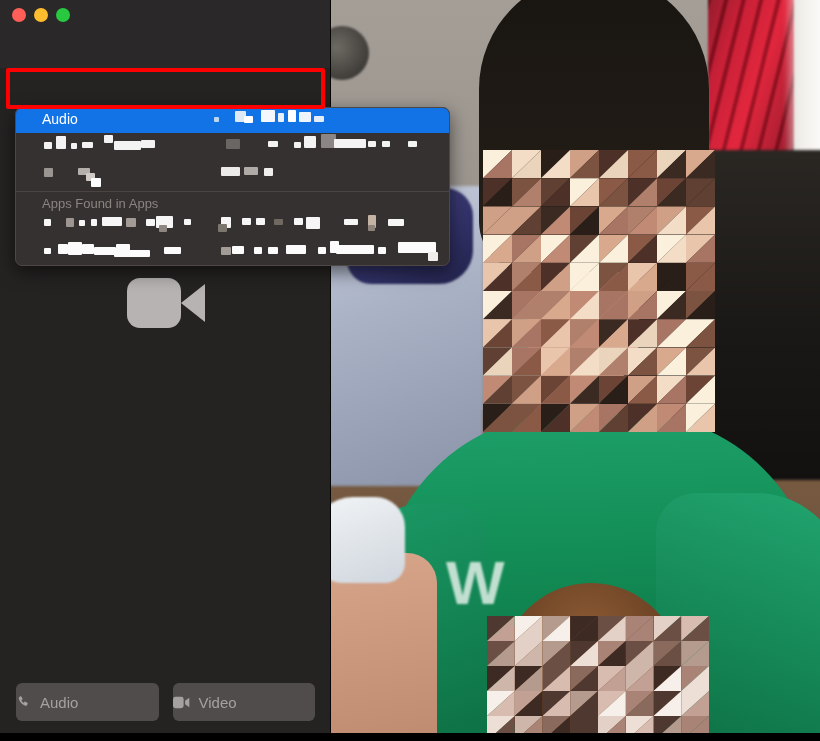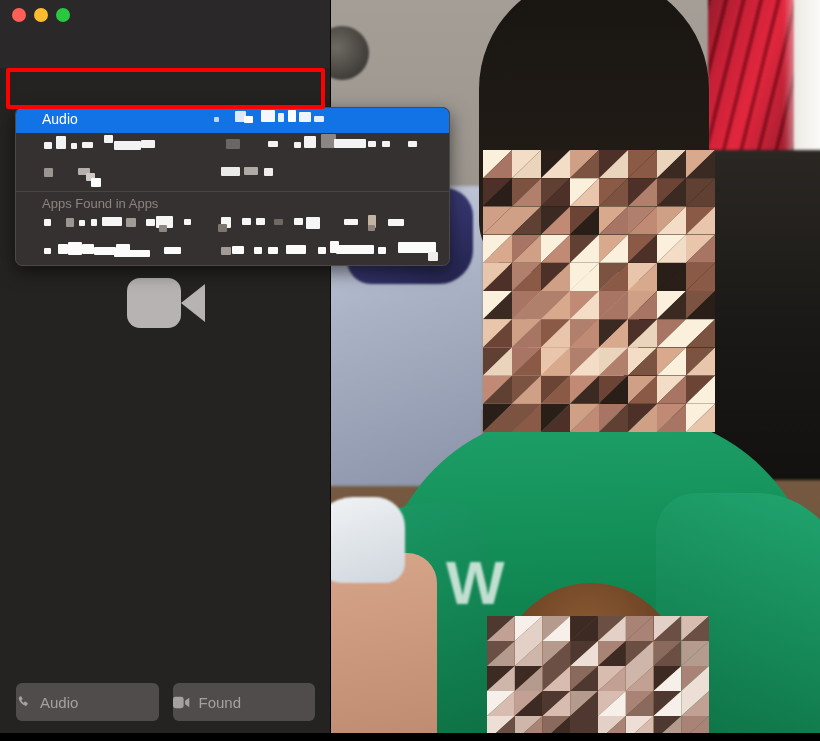--- a/index.html
+++ b/index.html
@@ -819,21 +819,21 @@
         <svg width="15" height="15" viewBox="0 0 24 24">
           <path fill="#a5a1a0" d="M6.6 2.1c.6-.4 1.4-.2 1.8.4l2 3c.4.6.2 1.4-.4 1.8l-1.3.9c.6 1.8 2.1 3.3 3.9 4.2l.9-1.3c.4-.6 1.2-.8 1.8-.4l3 2c.6.4.8 1.2.4 1.8l-1.3 2c-.5.8-1.5 1.1-2.4.8C10.5 15.8 6 11.3 4.4 5.9c-.3-.9 0-1.9.8-2.4z"></path>
         </svg>
         <span>Audio</span>
       </button>
       <button class="call-btn">
         <svg width="17" height="13" viewBox="0 0 24 18">
           <rect x="0" y="1" width="15" height="16" rx="3.5" fill="#a5a1a0"></rect>
           <path fill="#a5a1a0" d="M17 6.5 23 2.2v13.6L17 11.5z"></path>
         </svg>
-        <span>Found</span>
+        <span>Video</span>
       </button>
     </div>
 
   </div>
 
   <div id="search-highlight"></div>
 
   <div id="suggestions">
     <div class="sugg-row selected">
       <span class="sugg-name">Audio</span>

